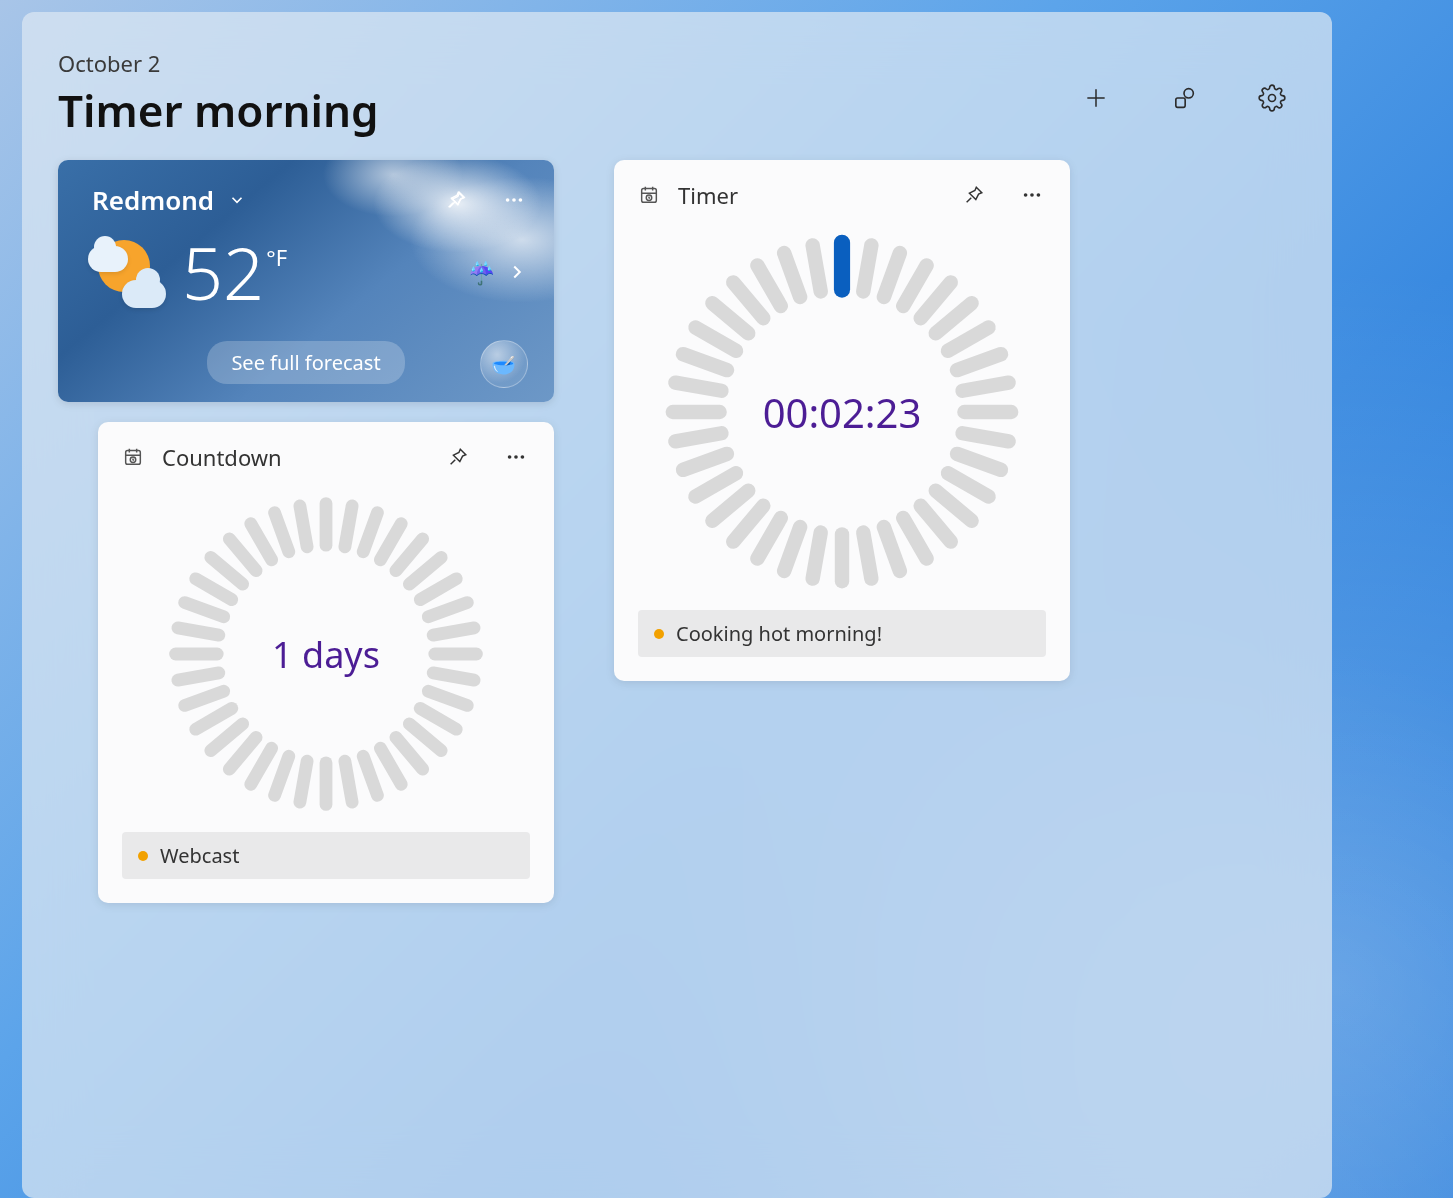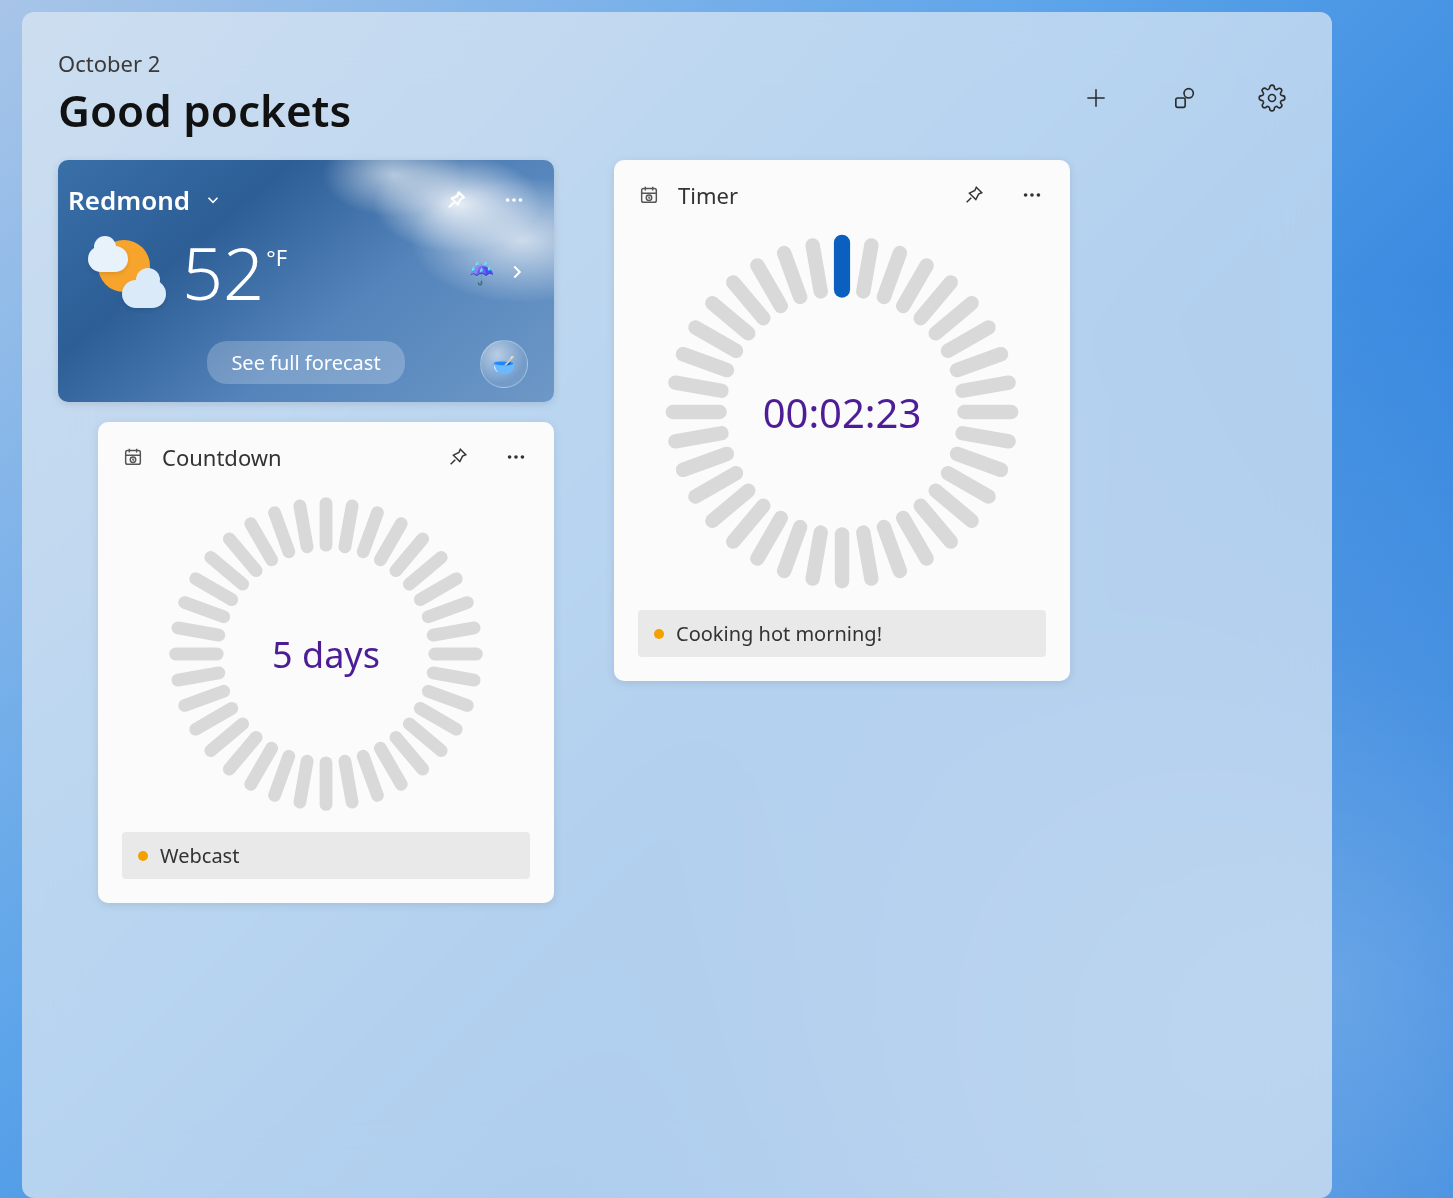--- a/index.html
+++ b/index.html
@@ -57,21 +57,21 @@
   }
   .weather-clouds {
     position: absolute; right: 0; top: 0; width: 65%; height: 60%;
     background:
       radial-gradient(ellipse 120px 70px at 70% 30%, rgba(255,255,255,0.85), rgba(255,255,255,0) 70%),
       radial-gradient(ellipse 160px 90px at 90% 55%, rgba(255,255,255,0.7), rgba(255,255,255,0) 70%),
       radial-gradient(ellipse 100px 60px at 50% 10%, rgba(255,255,255,0.6), rgba(255,255,255,0) 70%);
   }
   .weather-top {
     display: flex; align-items: center; justify-content: space-between;
-    padding: 22px 26px 0 10px; position: relative; z-index: 1; gap: 43px;
+    padding: 22px 26px 0 34px; position: relative; z-index: 1; gap: 43px;
   }
   .weather-loc { display: flex; align-items: center; gap: 14px; font-size: 26px; font-weight: 600; cursor: pointer; }
   .weather-loc svg { width: 18px; height: 18px; }
   .card-actions { display: flex; align-items: center; gap: 30px; }
   .card-icon-btn { width: 28px; height: 28px; display:flex; align-items:center; justify-content:center; cursor:pointer; }
   .weather-body {
     display: flex; align-items: center; gap: 22px; padding: 18px 26px 0 34px; position: relative; z-index:1;
   }
   .sun-cloud { width: 68px; height: 68px; position: relative; }
   .sun-cloud .sun { position:absolute; width:52px; height:52px; background:#f7a42c; border-radius:50%; left:6px; top:2px; }
@@ -130,21 +130,21 @@
 </head>
 <body>
 
 <div class="wallpaper-waves"></div>
 
 <div class="panel">
 
   <div class="panel-header">
     <div>
       <div class="date-line">October 2</div>
-      <div class="greeting-line">Good pockets</div>
+      <div class="greeting-line">Timer morning</div>
     </div>
     <div class="header-icons">
       <div class="header-icon-btn">
         <svg width="26" height="26" viewBox="0 0 24 24" fill="none" stroke="currentColor" stroke-width="1.4">
             <line x1="12" y1="4" x2="12" y2="20"></line>
             <line x1="4" y1="12" x2="20" y2="12"></line>
           </svg>
       </div>
       <div class="header-icon-btn">
         <svg width="28" height="28" viewBox="0 0 24 24" fill="none" stroke="currentColor" stroke-width="1.4">
@@ -276,21 +276,21 @@
                 <line x1="32" y1="100.00000000000001" x2="6" y2="100.00000000000001" stroke="#d9d9d9" stroke-width="8" stroke-linecap="round"></line>
                 <line x1="33.03307279516986" y1="88.19192391864873" x2="7.4280712168524445" y2="83.67707129930854" stroke="#d9d9d9" stroke-width="8" stroke-linecap="round"></line>
                 <line x1="36.100901786558225" y1="76.74263025385453" x2="11.668893646124602" y2="67.85010652738714" stroke="#d9d9d9" stroke-width="8" stroke-linecap="round"></line>
                 <line x1="41.11027254265817" y1="66" x2="18.59361204426277" y2="52.99999999999999" stroke="#d9d9d9" stroke-width="8" stroke-linecap="round"></line>
                 <line x1="47.90897786790949" y1="56.29044254131533" x2="27.991822346816065" y2="39.57796468946531" stroke="#d9d9d9" stroke-width="8" stroke-linecap="round"></line>
                 <line x1="56.290442541315315" y1="47.9089778679095" x2="39.57796468946529" y2="27.99182234681608" stroke="#d9d9d9" stroke-width="8" stroke-linecap="round"></line>
                 <line x1="65.99999999999997" y1="41.110272542658194" x2="52.99999999999996" y2="18.593612044262798" stroke="#d9d9d9" stroke-width="8" stroke-linecap="round"></line>
                 <line x1="76.74263025385449" y1="36.10090178655824" x2="67.85010652738708" y2="11.66889364612463" stroke="#d9d9d9" stroke-width="8" stroke-linecap="round"></line>
                 <line x1="88.19192391864874" y1="33.03307279516986" x2="83.67707129930855" y2="7.4280712168524445" stroke="#d9d9d9" stroke-width="8" stroke-linecap="round"></line>
               </svg>
-            <div class="dial-center">5 days</div>
+            <div class="dial-center">1 days</div>
           </div>
         </div>
         <div class="status-bar">
           <span class="status-dot"></span>
           <span>Webcast</span>
         </div>
       </div>
 
     </div>
 

